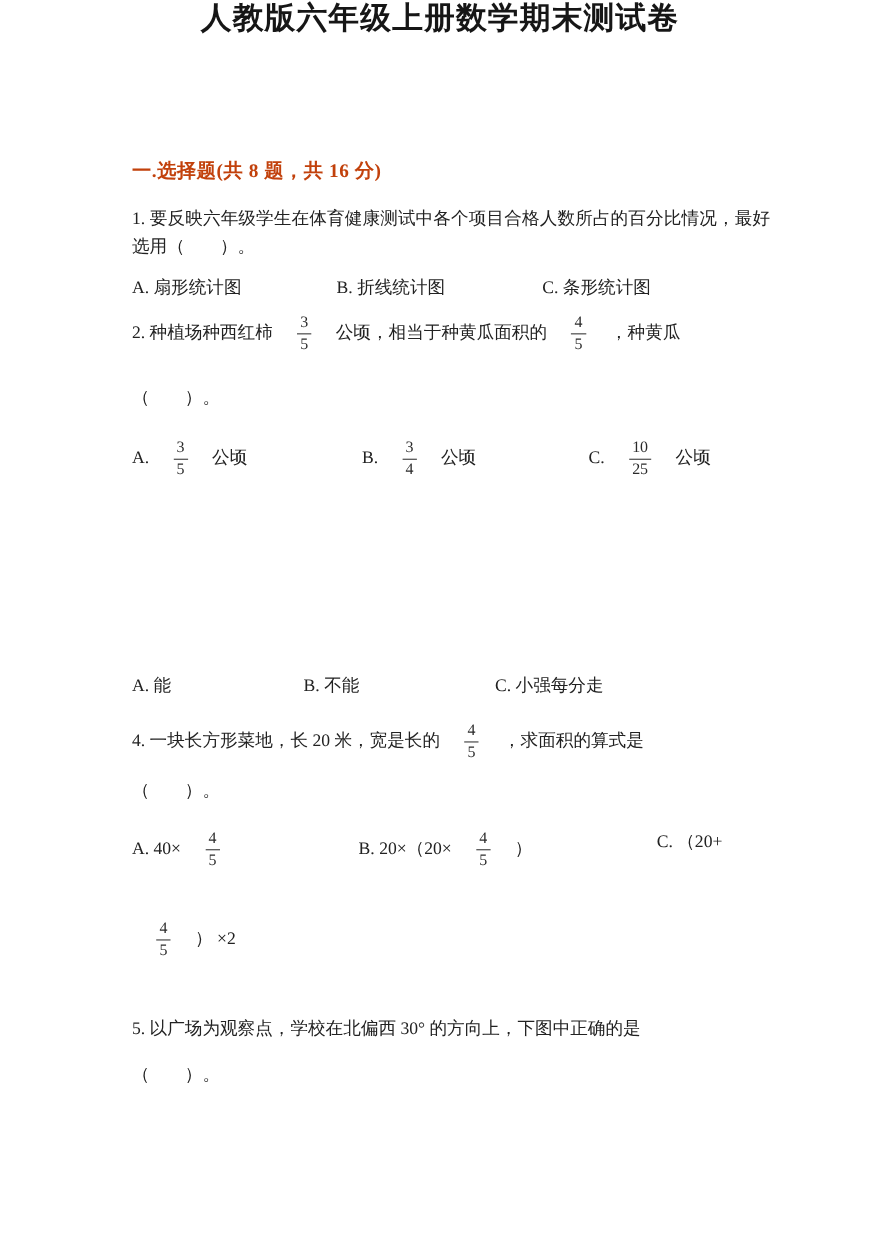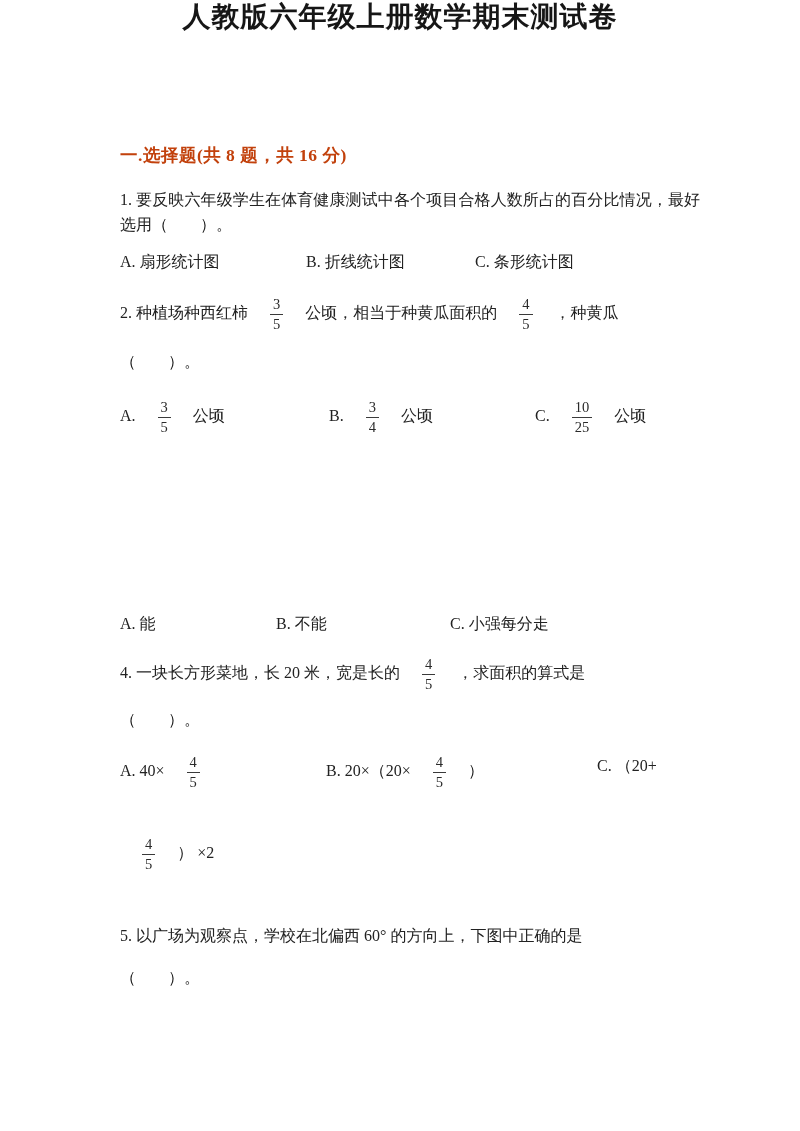--- a/index.html
+++ b/index.html
@@ -63,24 +63,24 @@
 <div class="page">
 
   <h1 class="title">人教版六年级上册数学期末测试卷</h1>
 
   <div class="abs section-heading">一.选择题(共 8 题，共 16 分)</div>
 
   <div class="abs stem" style="top:187px">1. 要反映六年级学生在体育健康测试中各个项目合格人数所占的百分比情况，最好选用（　　）。</div>
   <div class="abs optrow" style="top:249px">
     <span class="opt" style="left:0">A. 扇形统计图</span>
     <span class="opt" style="left:186px">B. 折线统计图</span>
-    <span class="opt" style="left:355px">C. 条形统计图</span>
+    <span class="opt" style="left:373px">C. 条形统计图</span>
   </div>
 
-  <div class="abs stem fracline" style="top:295px"><span>2. 种植场种西红柿</span><span class="frac">
+  <div class="abs stem fracline" style="top:284px"><span>2. 种植场种西红柿</span><span class="frac">
         <span class="num">3</span>
         <span class="den">5</span>
       </span><span>公顷，相当于种黄瓜面积的</span><span class="frac">
         <span class="num">4</span>
         <span class="den">5</span>
       </span><span>，种黄瓜</span></div>
   <div class="abs paren" style="top:350px">（　　）。</div>
   <div class="abs optrow" style="top:398px">
     <span class="opt" style="left:0"><span>A.</span><span class="frac">
           <span class="num">3</span>
@@ -116,16 +116,16 @@
           <span class="num">4</span>
           <span class="den">5</span>
         </span><span>）</span></span>
     <span class="opt" style="left:477px">C. （20+</span>
   </div>
   <div class="abs paren" style="top:835px"><span class="frac">
         <span class="num">4</span>
         <span class="den">5</span>
       </span><span>） ×2</span></div>
 
-  <div class="abs stem" style="top:923px">5. 以广场为观察点，学校在北偏西 60° 的方向上，下图中正确的是</div>
+  <div class="abs stem" style="top:923px">5. 以广场为观察点，学校在北偏西 30° 的方向上，下图中正确的是</div>
   <div class="abs paren" style="top:966px">（　　）。</div>
 
 </div>
 
 </body></html>

